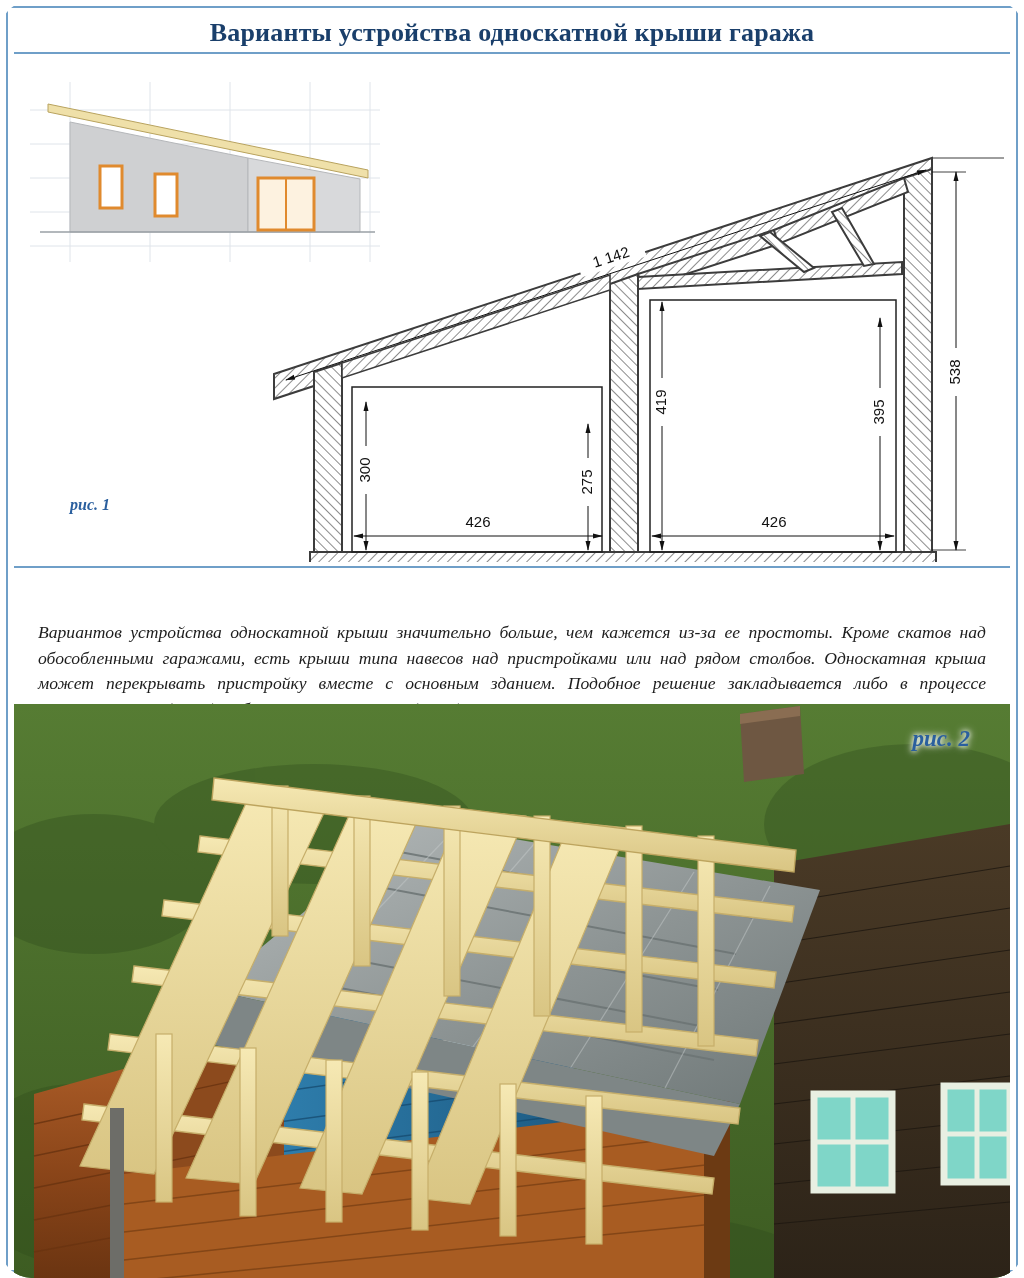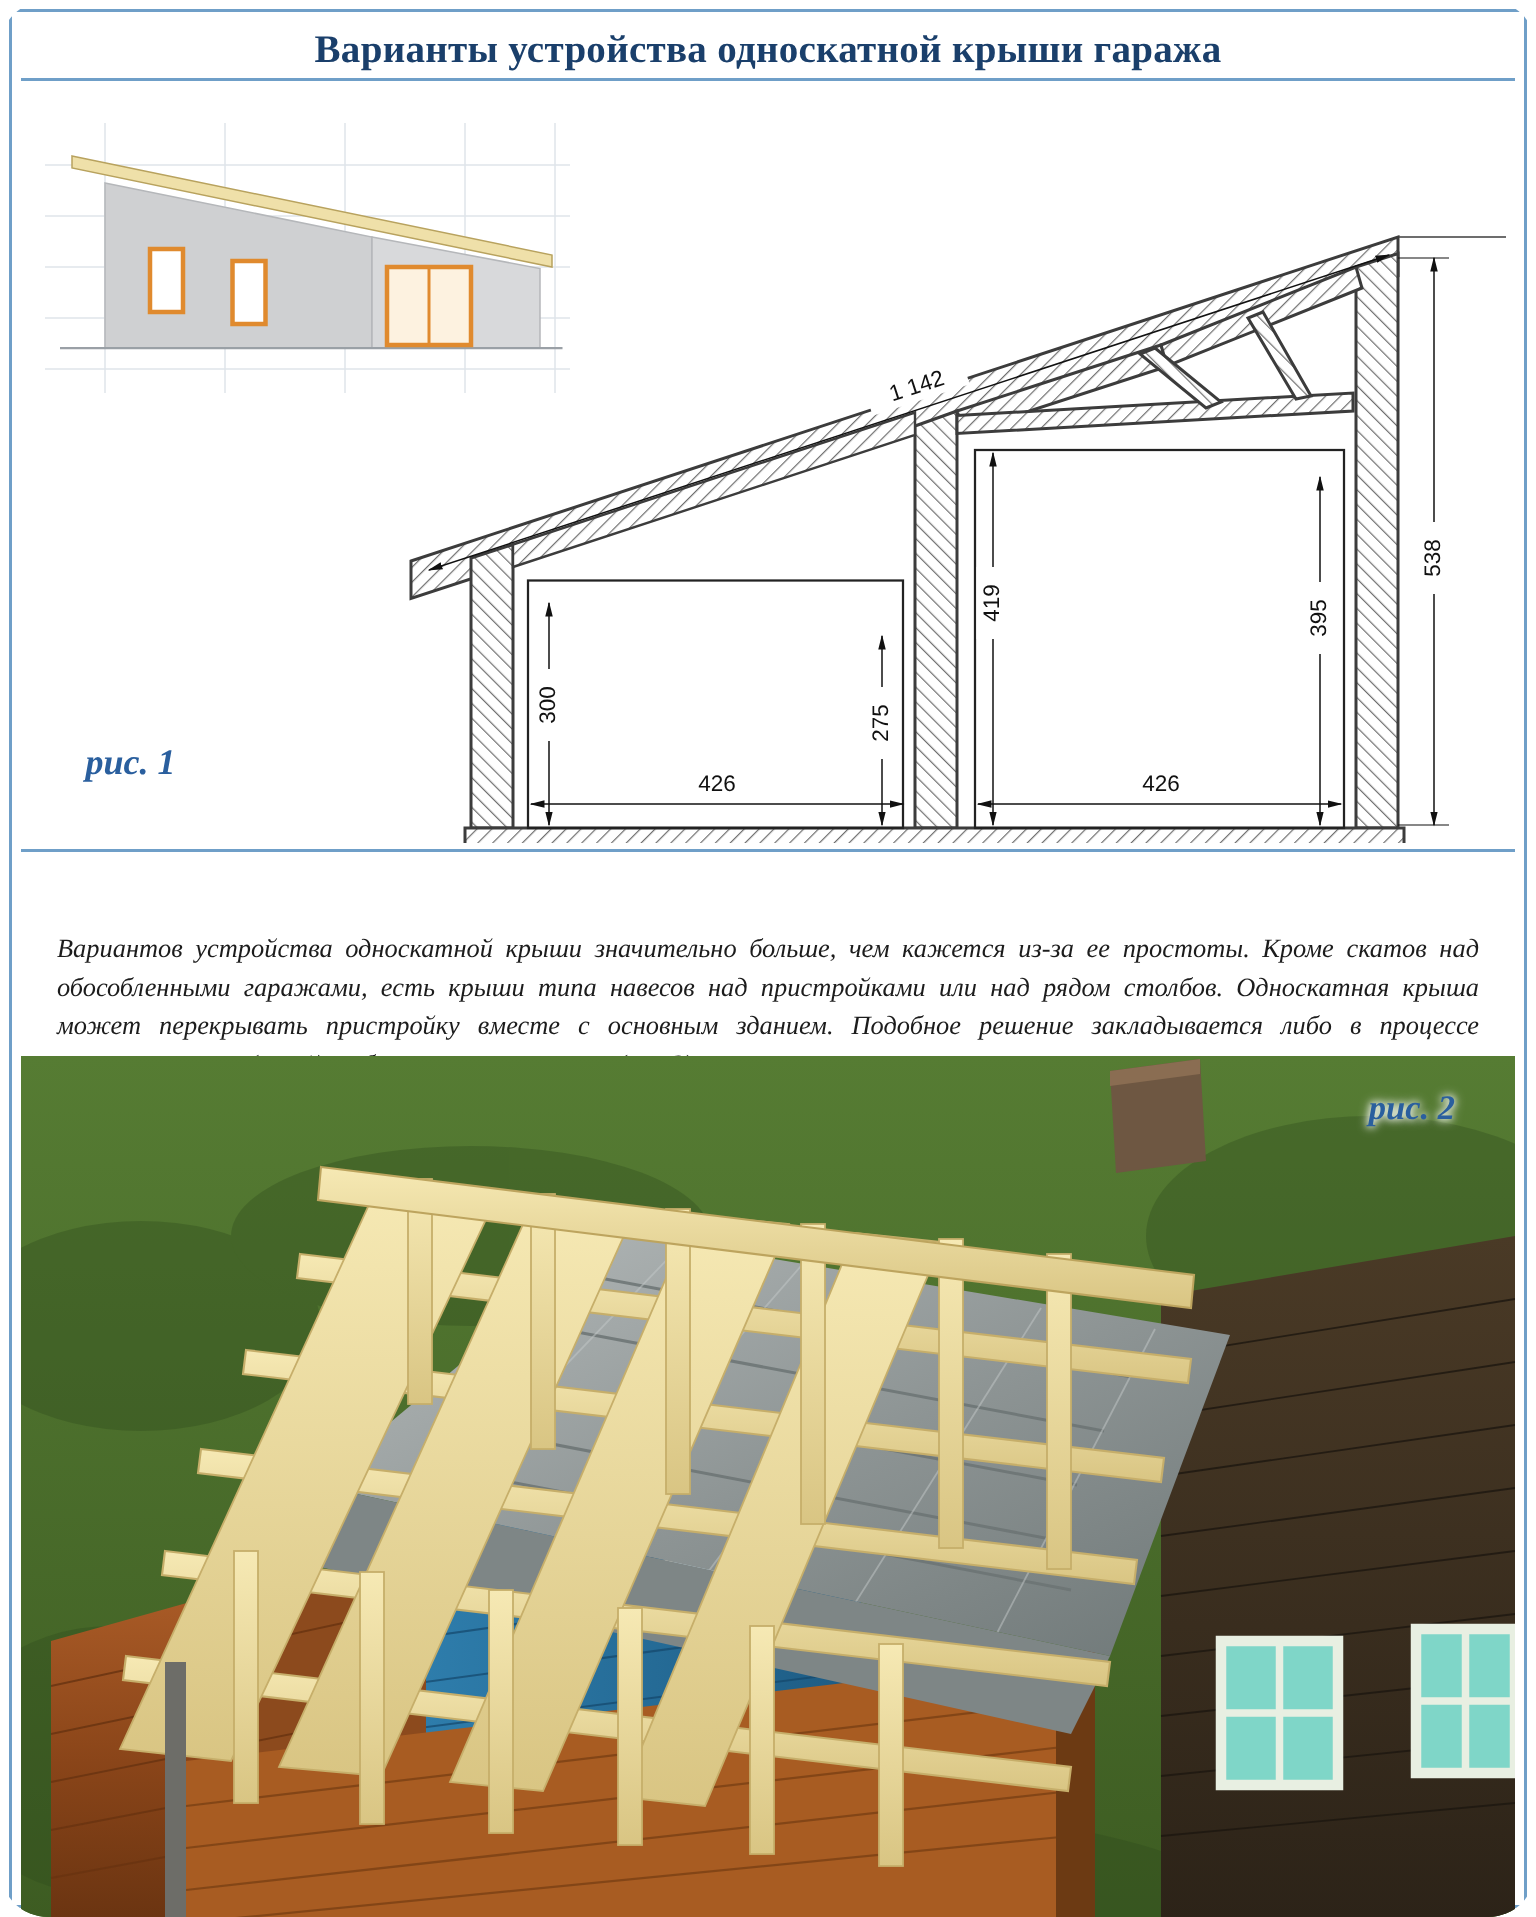--- a/index.html
+++ b/index.html
@@ -58,26 +58,26 @@
     left: 14px;
     top: 56px;
     width: 996px;
     height: 512px;
     background: #ffffff;
     border-bottom: 2px solid #6f9fc8;
     box-sizing: border-box;
   }
   .fig1-caption {
     position: absolute;
-    left: 43px;
+    left: 56px;
     top: 440px;
     font-family: "Liberation Serif", serif;
     font-style: italic;
     font-weight: bold;
-    font-size: 24px;
+    font-size: 16px;
     color: #2a5f9e;
   }
   .fig2-caption {
     position: absolute;
     right: 40px;
     top: 22px;
     font-family: "Liberation Serif", serif;
     font-style: italic;
     font-weight: bold;
     font-size: 23px;

